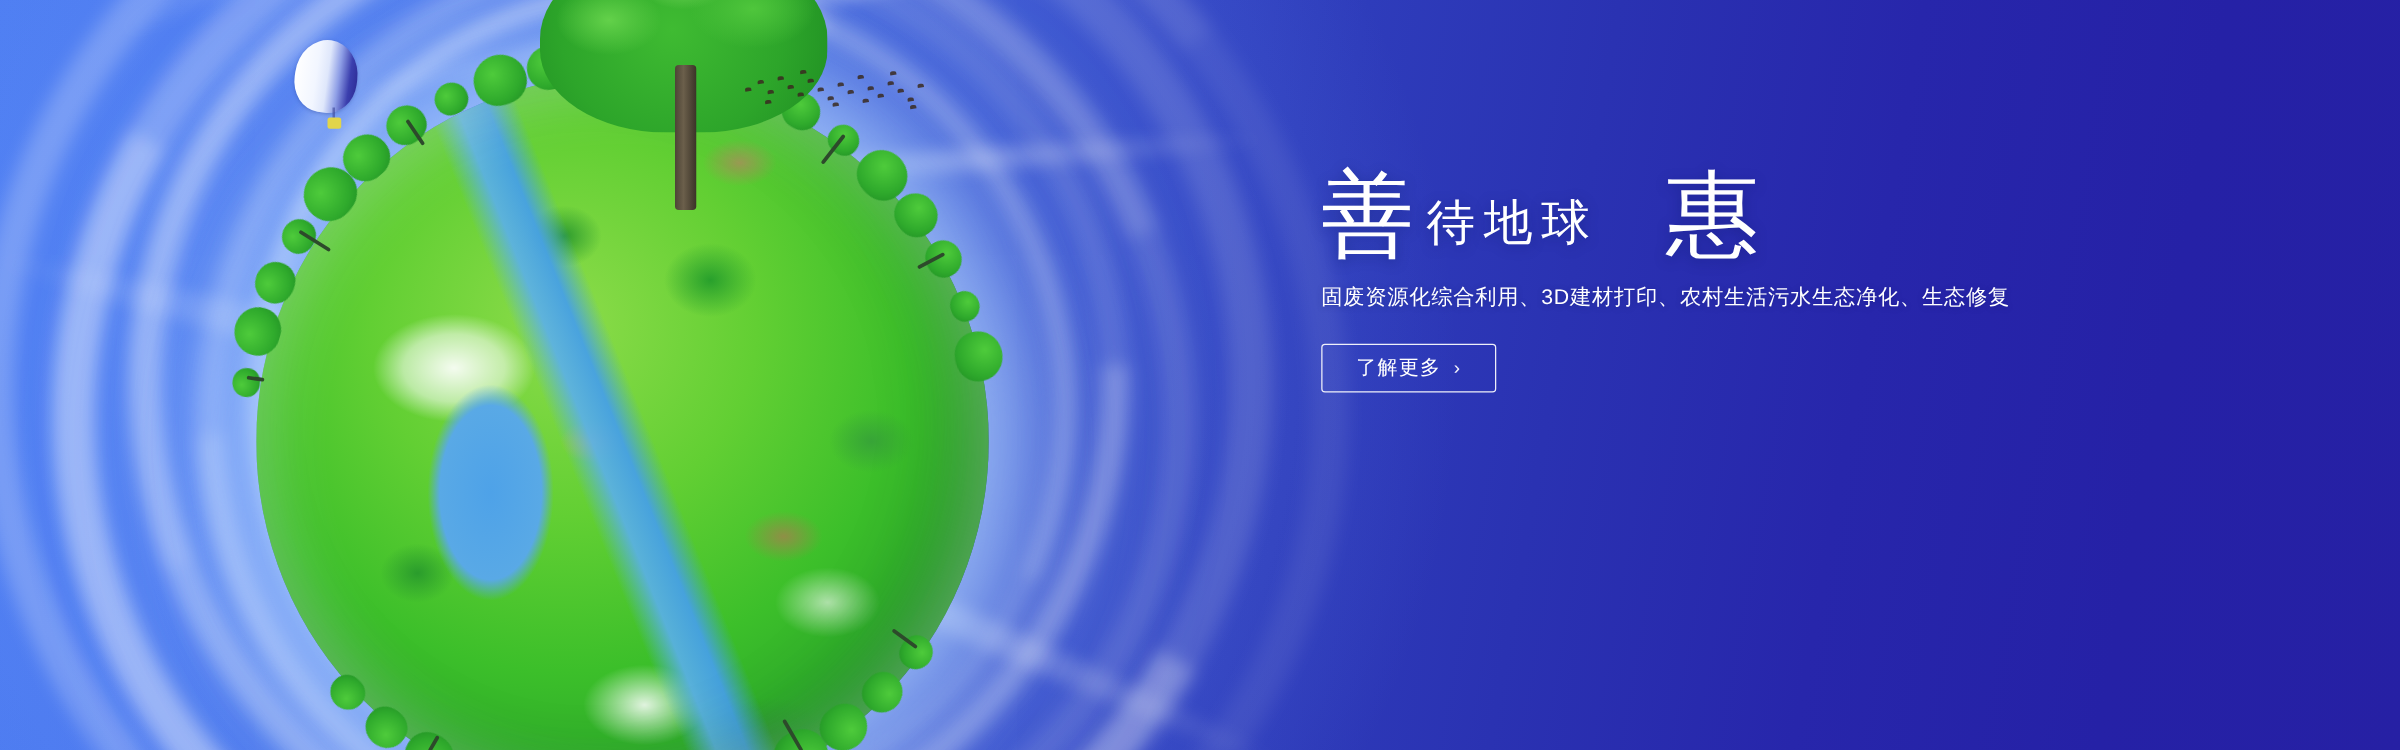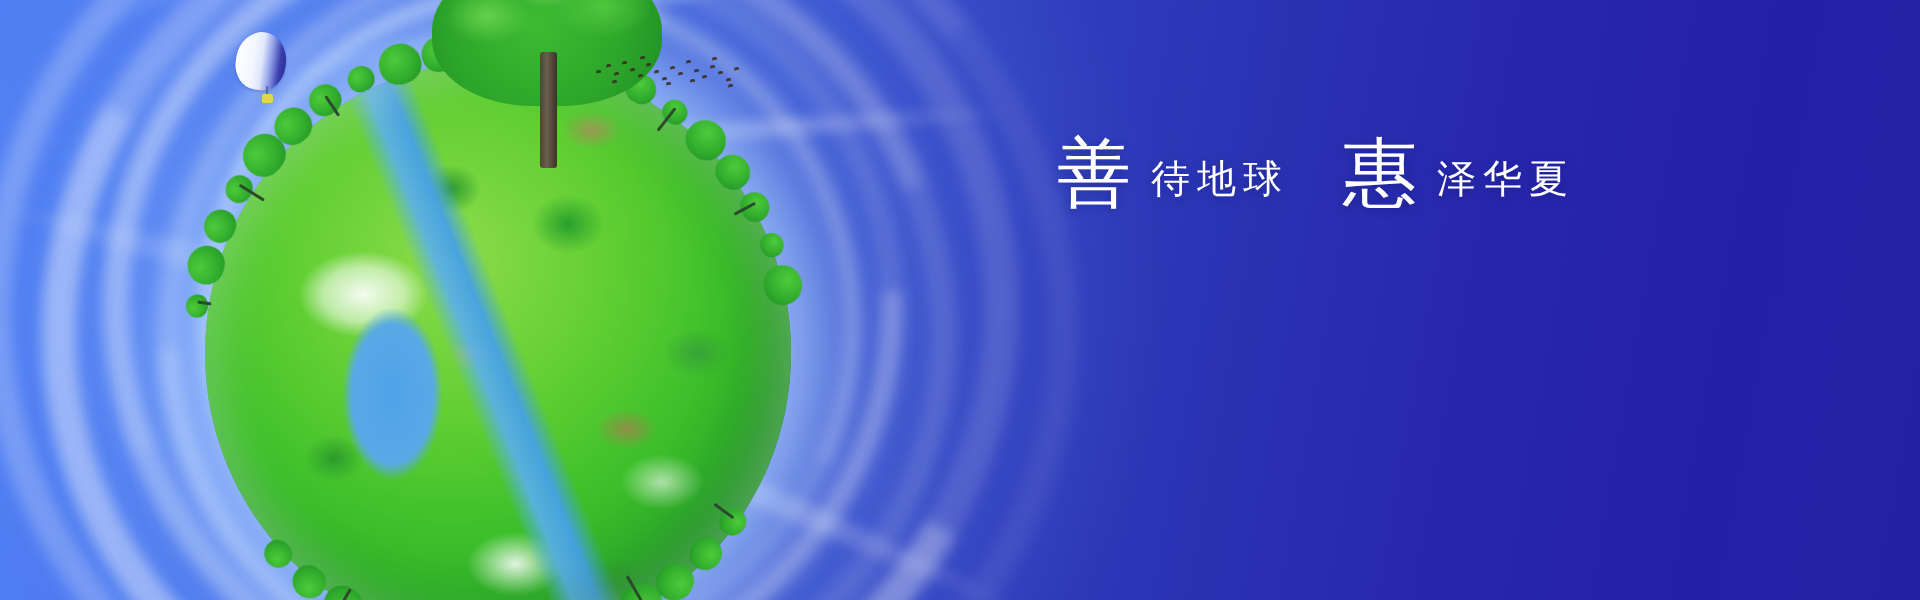--- a/index.html
+++ b/index.html
@@ -162,21 +162,21 @@
     text-shadow:0 2px 10px rgba(10,20,90,.35);
   }
   .hl-big{
     font-family:"Liberation Serif","DejaVu Serif",serif;
     font-size:74px; font-weight:400; letter-spacing:0;
     position:relative; top:6px;
   }
   .hl-small{
     font-family:"Liberation Serif","DejaVu Serif",serif;
     font-size:39px; font-weight:400; letter-spacing:7px;
-    margin-left:20px; position:relative; top:-6px;
+    margin-left:10px; position:relative; top:-6px;
   }
   .hl-gap{ display:inline-block; width:54px; }
 
   .subtitle{
     margin-top:22px;
     font-size:25px; letter-spacing:9px; font-weight:400;
     text-shadow:0 1px 6px rgba(10,20,90,.3);
   }
   .desc{
     margin-top:22px;
@@ -301,20 +301,24 @@
       <i style="left: 136px; top: 32px;"></i>
     </div>
 
   <div class="copy">
 
     <div class="headline">
       <span class="hl-big">善</span>
       <span class="hl-small">待地球</span>
       <span class="hl-gap"></span>
       <span class="hl-big">惠</span>
-      <span class="hl-small">泽华夏</span>
     </div>
 
 
-
+    <div class="desc">固废资源化综合利用、3D建材打印、农村生活污水生态净化、生态修复</div>
+
+    <div class="cta">
+      <span>了解更多</span>
+      <span class="chev">›</span>
+    </div>
 
   </div>
 </div>
 
 </body></html>

